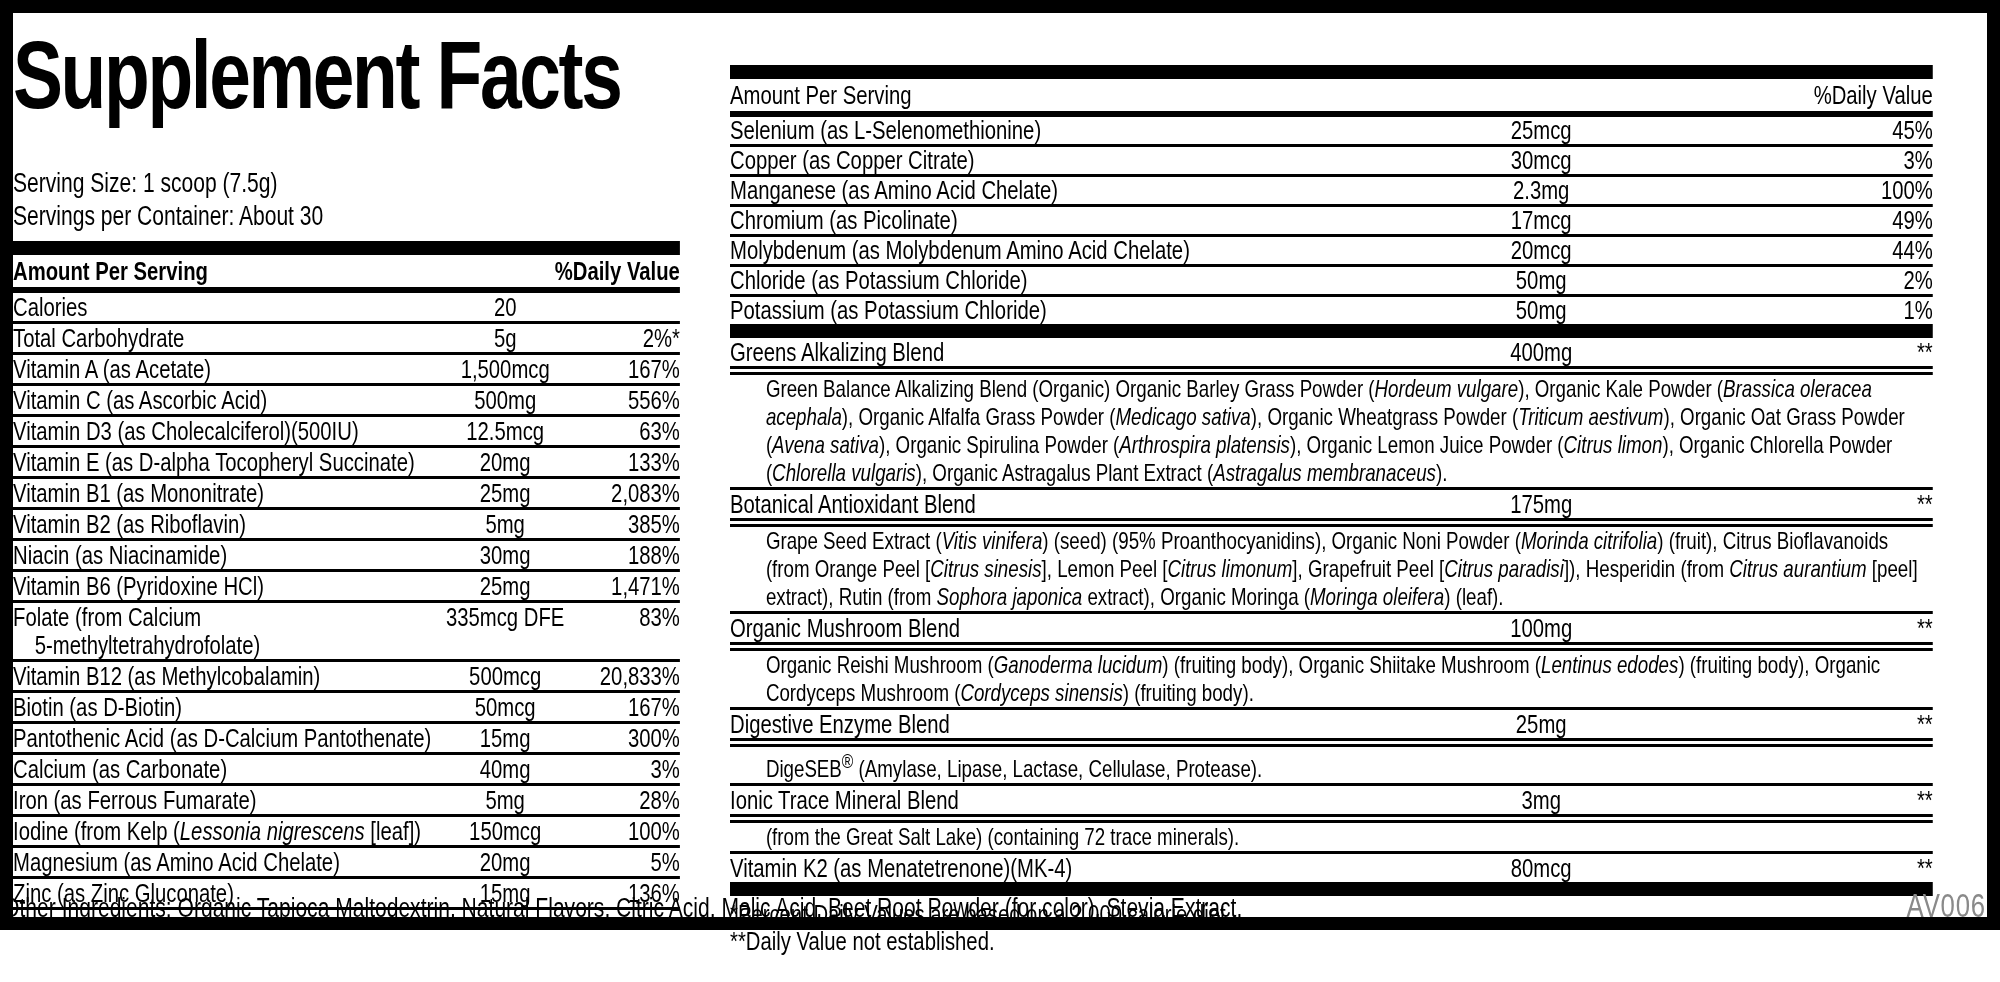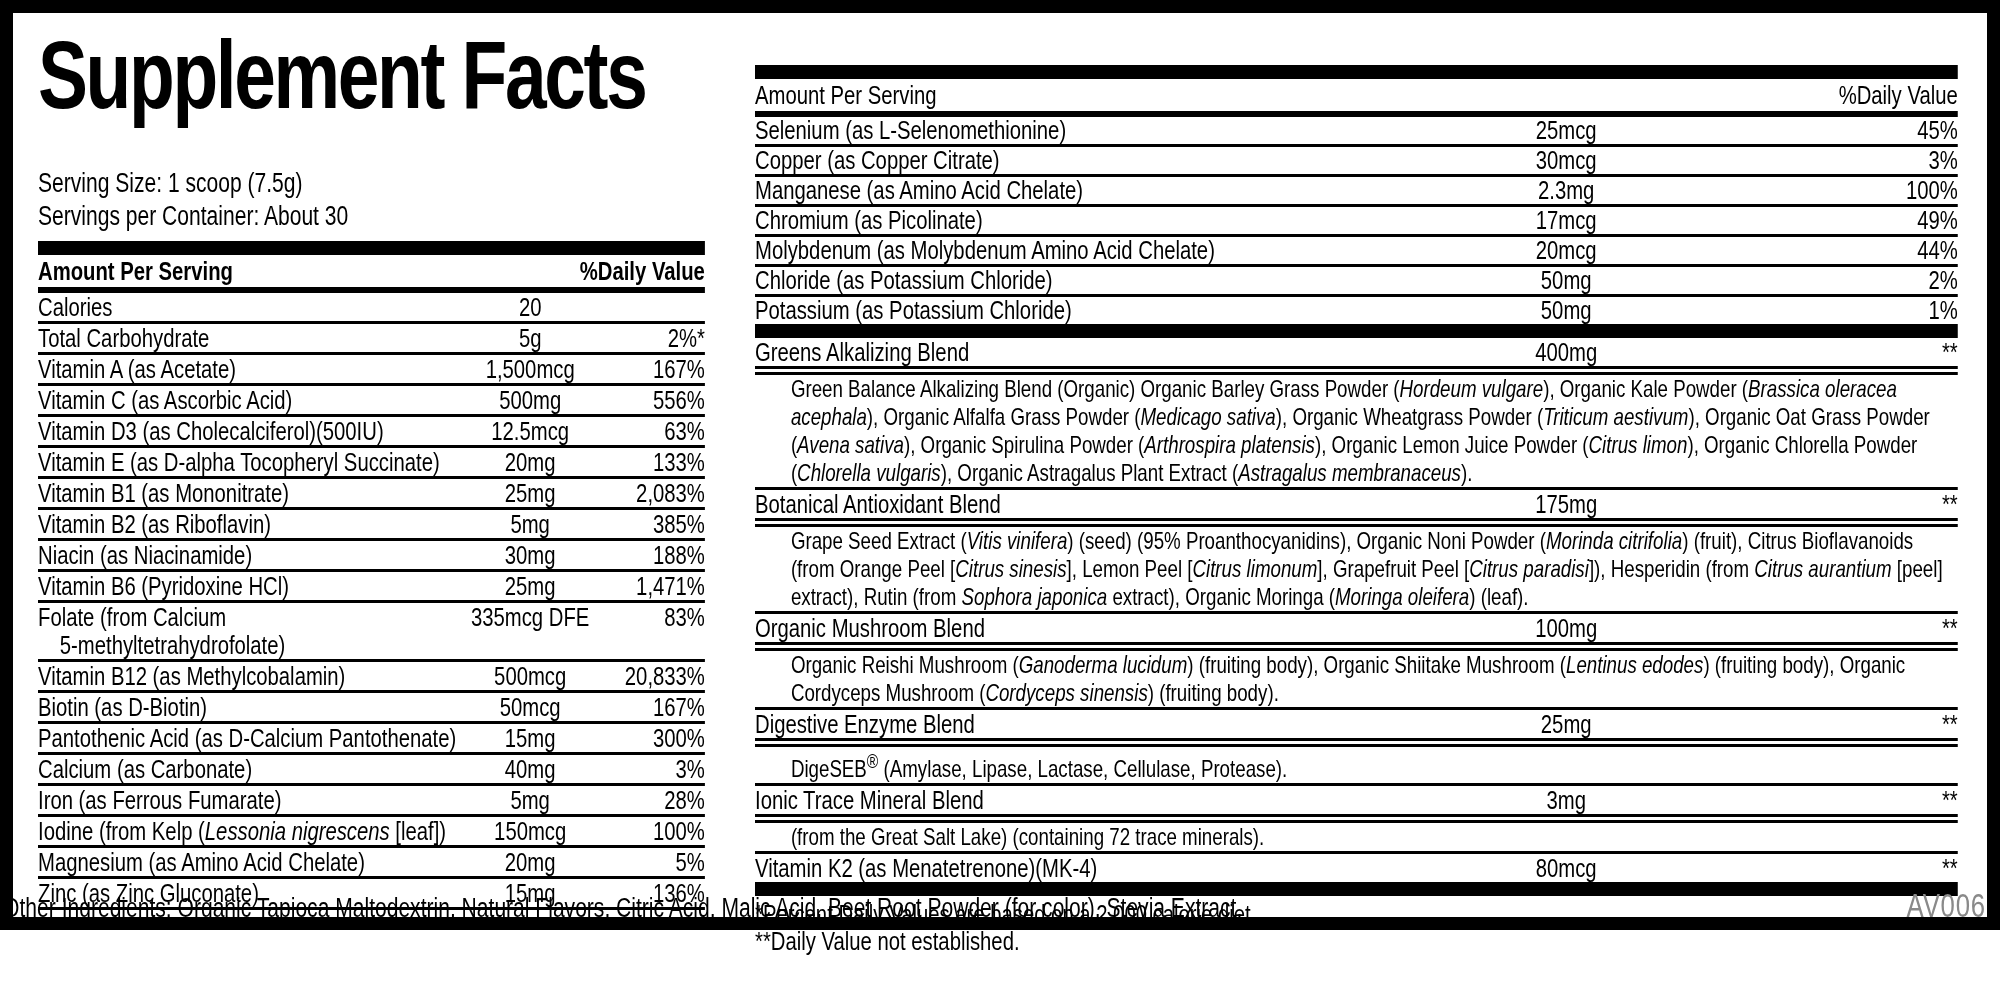--- a/index.html
+++ b/index.html
@@ -2,21 +2,21 @@
 <html><head>
 <meta charset="utf-8">
 <style>
   html,body{margin:0;padding:0;}
   body{
     position:relative;width:2000px;height:982px;background:#ffffff;
     font-family:"Liberation Sans",sans-serif;color:#000;overflow:hidden;
   }
   .box{position:absolute;top:0;left:0;width:2000px;height:930px;
     border:13px solid #000;box-sizing:border-box;background:#fff;display:flex;}
-  .col-left{margin-left:25px;width:667px;flex:none;}
+  .col-left{width:667px;flex:none;}
   .col-right{margin-left:50px;width:1203px;flex:none;}
   .sq{transform:scaleX(0.78);transform-origin:0 0;}
   .col-left>.sq{width:855px;}
   .col-right>.sq{width:1542px;}
   .title{font-size:96px;font-weight:bold;letter-spacing:-3px;line-height:104px;margin-top:10px;white-space:nowrap;}
   .serv{font-size:27px;line-height:33px;white-space:nowrap;}
   .serv1{margin-top:40px;}
   .bar{height:14px;background:#000;}
   .bar-top-left{margin-top:8px;}
   .bar-top-right{margin-top:52px;}

